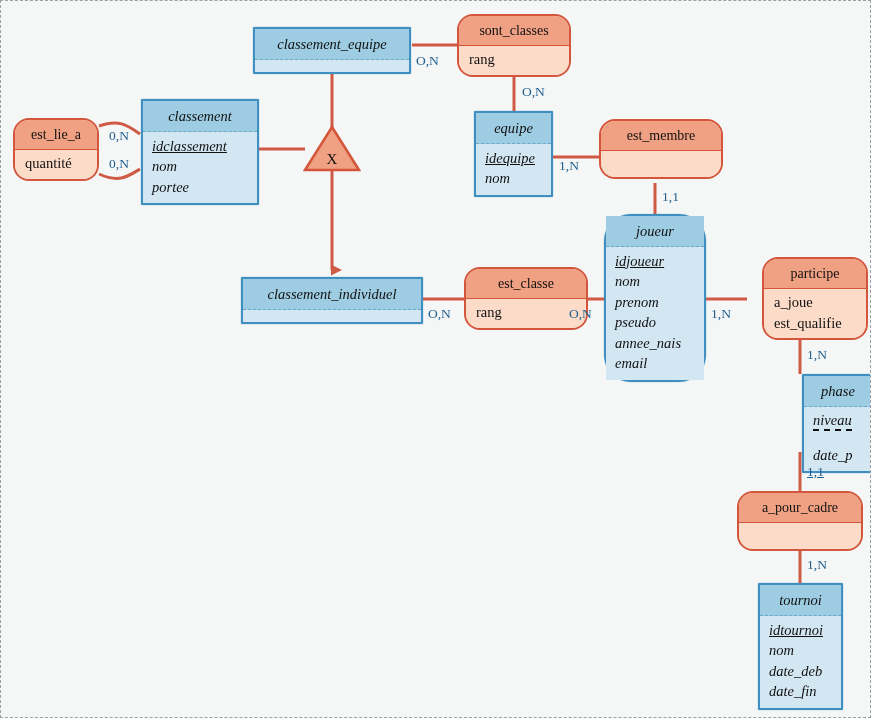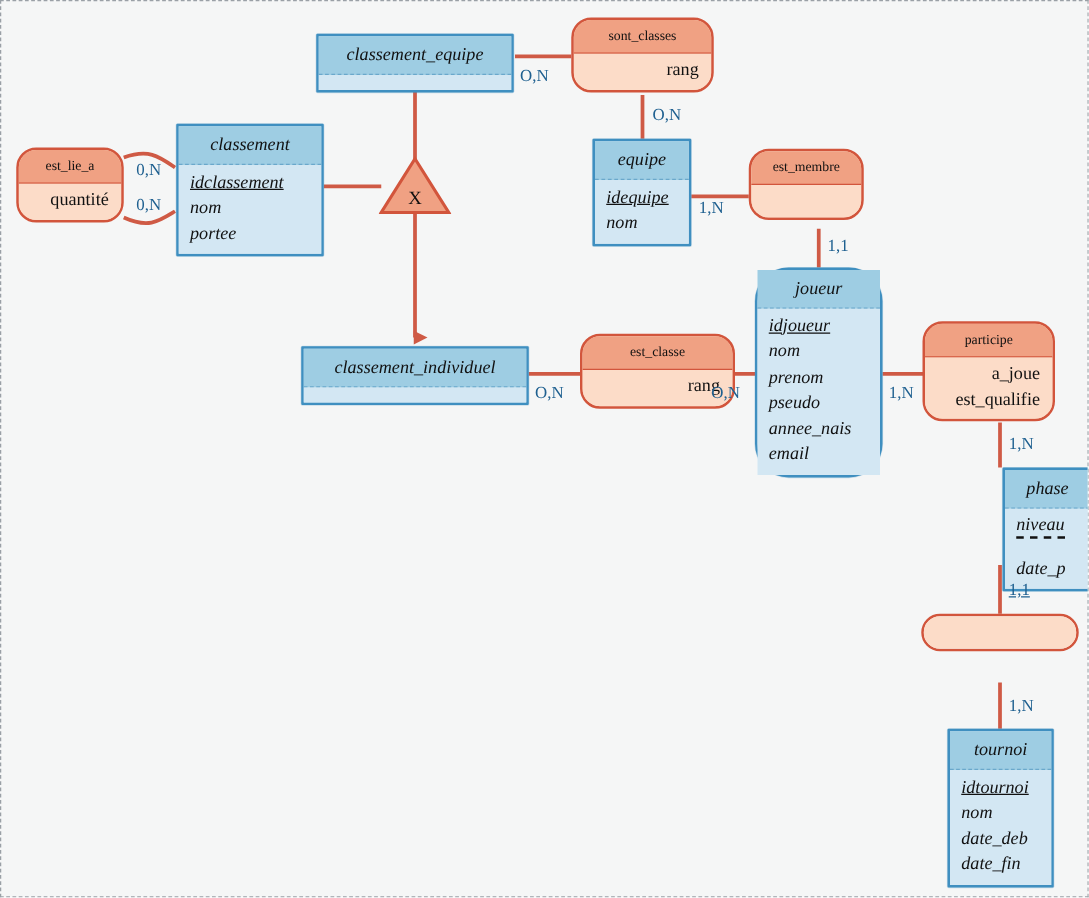--- a/index.html
+++ b/index.html
@@ -77,38 +77,37 @@
     border: 2px solid #d2553c;
     background: #fcdcc8;
     border-radius: 16px;
     overflow: hidden;
   }
   .rel .rel-head {
     box-sizing: border-box;
     background: #f0a183;
     border-bottom: 1.5px solid #d2553c;
     text-align: center;
-    font-size: 11px;
+    font-size: 14px;
     color: #111;
     line-height: 1;
     padding: 8px 12px 7px 12px;
     white-space: nowrap;
   }
   .rel .rel-body {
     box-sizing: border-box;
     background: #fcdcc8;
     padding: 3px 10px 5px 10px;
   }
   .rel .rel-body.empty { padding: 0; height: 26px; }
   .rel .rattr {
     font-size: 14.5px;
     color: #111;
     line-height: 20.5px;
     white-space: nowrap;
-    text-align: right;
   }
 
   
   .card {
     position: absolute;
     font-size: 13.5px;
     color: #1f6090;
     font-family: "Liberation Serif", "DejaVu Serif", serif;
     white-space: nowrap;
     line-height: 1;
@@ -238,41 +237,42 @@
     </div>
   </div>
 
   <div class="rel" style="left:456px; top:13px; width:114px;">
     <div class="rel-head">sont_classes</div>
     <div class="rel-body">
       <div class="rattr">rang</div>
     </div>
   </div>
 
-  <div class="rel" style="left:598px; top:118px; width:92px;">
+  <div class="rel" style="left:598px; top:118px; width:124px;">
     <div class="rel-head">est_membre</div>
     <div class="rel-body empty"></div>
   </div>
 
   <div class="rel" style="left:463px; top:266px; width:124px;">
     <div class="rel-head">est_classe</div>
     <div class="rel-body">
       <div class="rattr">rang</div>
     </div>
   </div>
 
-  <div class="rel" style="left:737px; top:256px; width:106px;">
+  <div class="rel" style="left:761px; top:256px; width:106px;">
     <div class="rel-head">participe</div>
     <div class="rel-body">
       <div class="rattr">a_joue</div>
       <div class="rattr">est_qualifie</div>
     </div>
   </div>
 
   <div class="rel" style="left:736px; top:490px; width:126px;">
+    <div class="rel-head">a_pour_cadre</div>
     <div class="rel-body empty"></div>
   </div>
 
   <div class="spec" style="left:302px; top:124px;">
     <svg width="58" height="48" viewBox="0 0 58 48" xmlns="http://www.w3.org/2000/svg">
       <polygon points="29,2 56,45 2,45" fill="#f0a183" stroke="#d2553c" stroke-width="2.5"></polygon>
     </svg>
     <div class="spec-label">X</div>
   </div>
 

